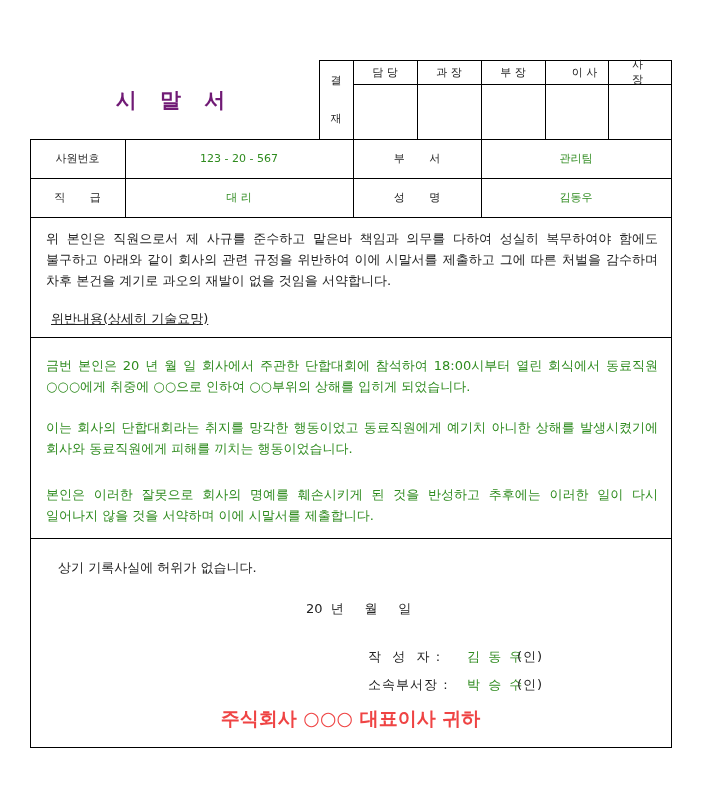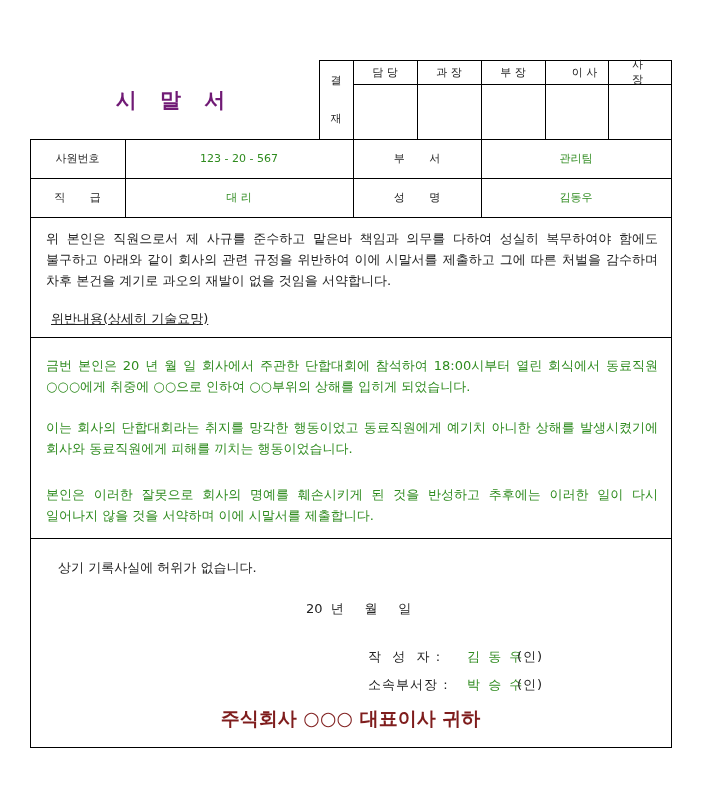--- a/index.html
+++ b/index.html
@@ -6,21 +6,21 @@
   body { width: 702px; height: 809px; position: relative; font-family: "DejaVu Sans", "Liberation Sans", sans-serif; color: #222; overflow: hidden; }
   .abs { position: absolute; box-sizing: border-box; }
   .line-h { position: absolute; height: 1px; background: #000; }
   .line-v { position: absolute; width: 1px; background: #000; }
   .title { position: absolute; left: 30px; top: 60px; width: 289px; height: 79px; display: flex; align-items: center; justify-content: center; font-size: 21px; font-weight: bold; letter-spacing: 8px; color: #701a75; }
   .cell { position: absolute; display: flex; align-items: center; justify-content: center; font-size: 11px; box-sizing: border-box; }
   .green { color: #2e8b1e; }
   .para { position: absolute; font-size: 13px; line-height: 21px; text-align: justify; word-break: keep-all; }
   .underline { text-decoration: underline; }
   .sig-label { position: absolute; font-size: 13px; letter-spacing: 1px; }
-  .footer-title { position: absolute; left: 30px; width: 641px; top: 706px; text-align: center; font-size: 19px; font-weight: bold; color: #7f1d1d; }
+  .footer-title { position: absolute; left: 30px; width: 641px; top: 706px; text-align: center; font-size: 19px; font-weight: bold; color: #ef4444; }
 </style>
 </head>
 <body>
 
 <div class="title">시 말 서</div>
 
 <div>
   <div class="line-h" style="left:319px; top:60px; width:353px;"></div>
   <div class="line-h" style="left:353px; top:84px; width:319px;"></div>
   <div class="line-v" style="left:319px; top:60px; height:79px;"></div>

